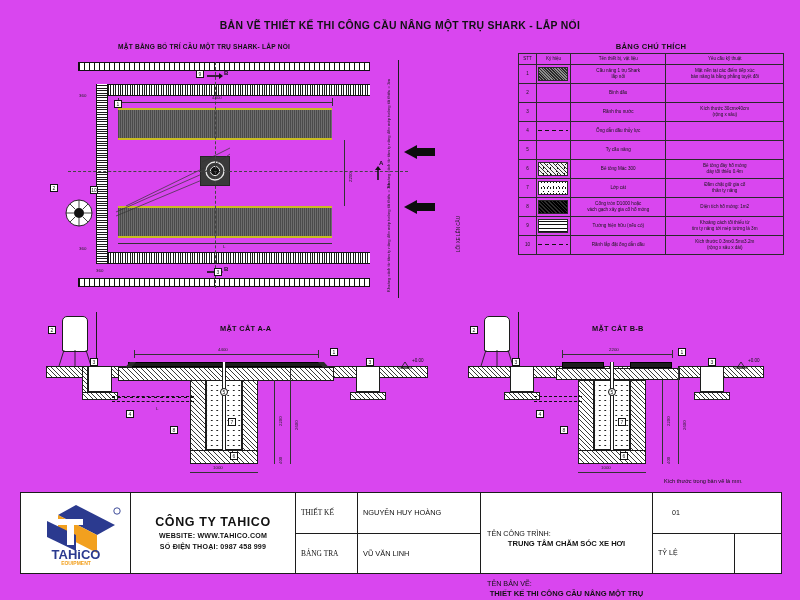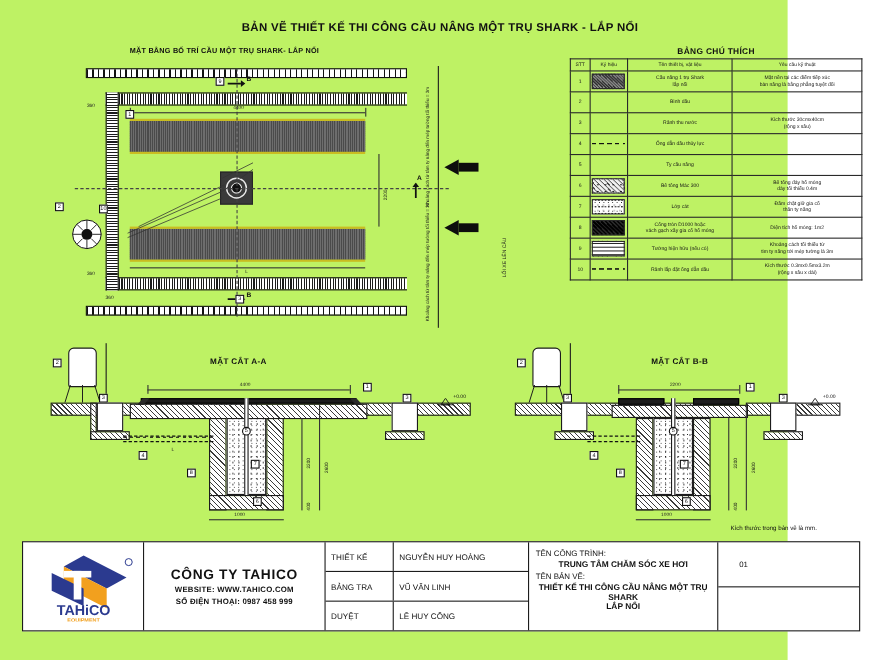--- a/index.html
+++ b/index.html
@@ -5,22 +5,22 @@
   * { box-sizing: border-box; }
   html, body {
     margin: 0; padding: 0;
     width: 800px; height: 600px;
     background: #ffffff;
     font-family: "Liberation Sans", sans-serif;
     overflow: hidden;
   }
   #sheet {
     position: relative;
-    width: 716px; height: 600px;
-    background: #bef264;
+    width: 800px; height: 600px;
+    background: #d946ef;
   }
   .dim {
     position: absolute;
     font-size: 4.4px;
     color: #222;
     white-space: nowrap;
   }
   .vlbl {
     position: absolute;
     font-size: 4.3px;
@@ -261,28 +261,28 @@
     align-items: center; justify-content: center; gap: 3px;
   }
   #tb-company .cname { font-size: 12.5px; font-weight: bold; letter-spacing: .6px; color: #111; }
   #tb-company .cline { font-size: 7.1px; font-weight: bold; letter-spacing: .2px; color: #111; }
   #tb-sign { width: 185px; display: flex; flex-direction: column; }
   .sign-row { flex: 1; display: flex; border-bottom: 1.1px solid #1c1c1c; }
   .sign-row:last-child { border-bottom: none; }
   .sign-role {
     width: 62px; border-right: 1.1px solid #1c1c1c;
     font-size: 7.4px; color: #111;
-    display: flex; align-items: center; padding-left: 5px;
+    display: flex; align-items: center; padding-left: 5px; font-family: Liberation Serif, serif;
   }
   .sign-name {
     flex: 1; font-size: 7.4px; color: #111;
     display: flex; align-items: center; padding-left: 5px;
   }
   #tb-project { flex: 1; position: relative; padding: 5px 6px; }
-  #tb-project .plabel { font-size: 7.2px; color: #111; }
+  #tb-project .plabel { font-size: 7.2px; color: #111; margin-top: 31px; }
   #tb-project .pvalue { font-size: 7.6px; font-weight: bold; color: #111; text-align: center; }
   #tb-meta { width: 128px; display: flex; flex-direction: column; border-right: none; }
   .meta-row { flex: 1; display: flex; border-bottom: 1.1px solid #1c1c1c; }
   .meta-row:last-child { border-bottom: none; }
   .meta-k {
     flex: 1; border-right: 1.1px solid #1c1c1c;
     font-size: 7.1px; color: #111;
     display: flex; align-items: center; padding-left: 5px;
   }
   .meta-v {
@@ -497,21 +497,21 @@
             </td>
           <td style="white-space:pre-line;">Rãnh lắp đặt ống dẫn dầu</td>
           <td style="white-space:pre-line;">Kích thước 0.3mx0.5mx3.2m
 (rộng x sâu x dài)</td>
         </tr>
       </tbody>
     </table>
   </div>
 
   <div style="position:absolute;left:30px;top:318px;width:400px;height:160px;">
-    <div class="sec-title" style="left:161px; top:6px;">MẶT CẮT A-A</div>
+    <div class="sec-title" style="left:190px; top:6px;">MẶT CẮT A-A</div>
 
     <div class="tank-body" style="left:32px; top:-2px; width:26px; height:36px;"></div>
     <svg width="40" height="22" style="position:absolute;left:26px;top:32px;">
       <line x1="8" y1="0" x2="3" y2="16" stroke="#1c1c1c" stroke-width=".9"></line>
       <line x1="30" y1="0" x2="35" y2="16" stroke="#1c1c1c" stroke-width=".9"></line>
       <line x1="19" y1="0" x2="19" y2="16" stroke="#1c1c1c" stroke-width=".9"></line>
     </svg>
     <div class="thinline" style="left:66px; top:-6px; width:1.2px; height:56px;"></div>
     <div class="callout" style="left:18px; top:8px;">2</div>
 
@@ -660,37 +660,34 @@
 
     <div class="tb-cell" id="tb-sign">
       <div class="sign-row">
         <div class="sign-role">THIẾT KẾ</div>
         <div class="sign-name">NGUYỄN HUY HOÀNG</div>
       </div>
       <div class="sign-row">
         <div class="sign-role">BẢNG TRA</div>
         <div class="sign-name">VŨ VĂN LINH</div>
       </div>
-      <div class="sign-row">
-        <div class="sign-role">DUYỆT</div>
-        <div class="sign-name">LÊ HUY CÔNG</div>
-      </div>
     </div>
 
     <div class="tb-cell" id="tb-project">
       <div class="plabel">TÊN CÔNG TRÌNH:</div>
       <div class="pvalue" style="margin:1px 0 2px;">TRUNG TÂM CHĂM SÓC XE HƠI</div>
       <div class="plabel">TÊN BẢN VẼ:</div>
       <div class="pvalue" style="margin-top:1px;">THIẾT KẾ THI CÔNG CẦU NÂNG MỘT TRỤ SHARK</div>
       <div class="pvalue">LẮP NỔI</div>
     </div>
 
     <div id="tb-meta">
       <div class="meta-row">
         <div class="meta-v">01</div>
       </div>
       <div class="meta-row">
+        <div class="meta-k">TỶ LỆ</div>
         <div class="meta-v"></div>
       </div>
     </div>
   </div>
 
 </div>
 
 </body></html>

